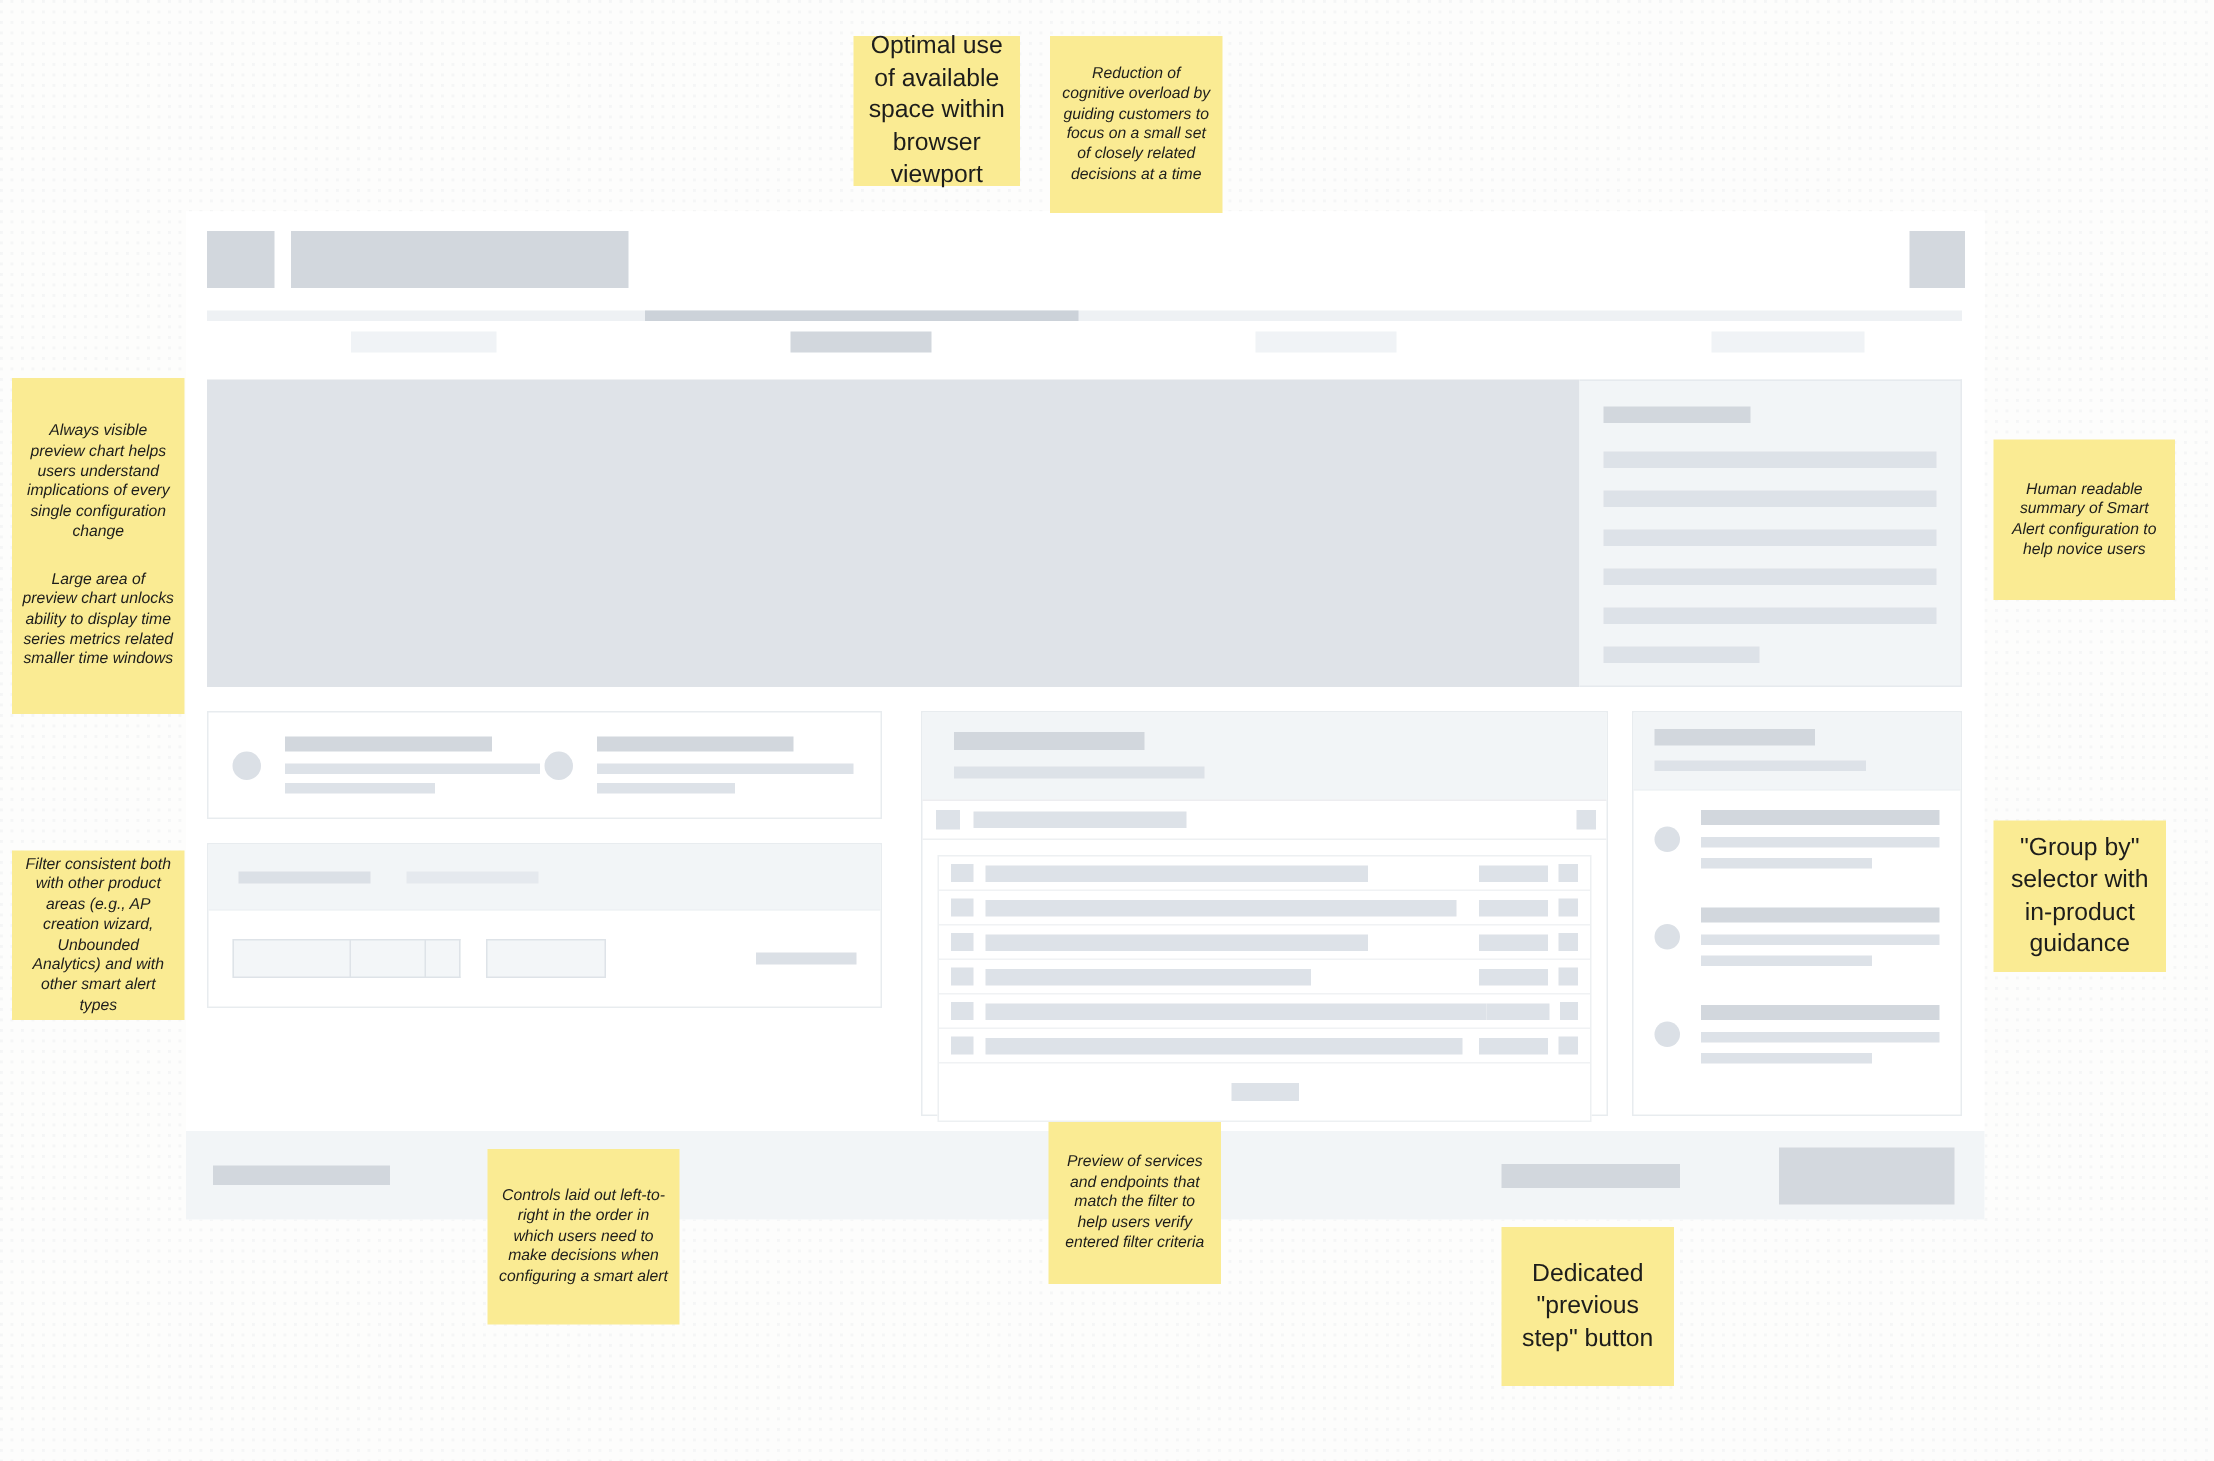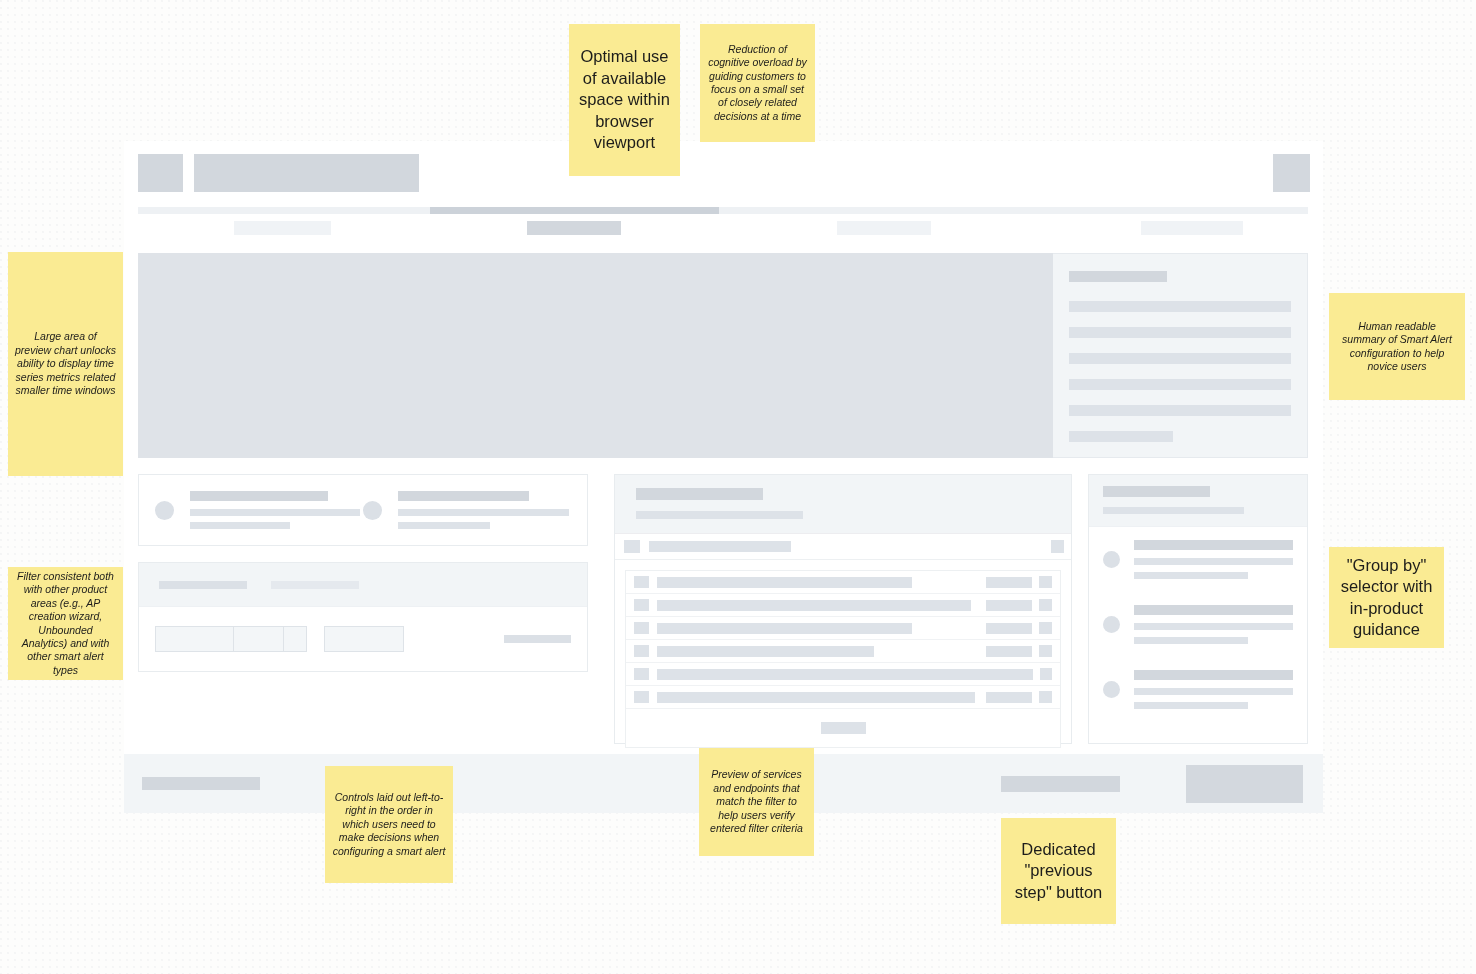--- a/index.html
+++ b/index.html
@@ -259,25 +259,25 @@
     line-height: 1.28;
     display: flex;
     align-items: center;
     justify-content: center;
     padding: 6px 7px;
   }
   .note-sm { font-size: 10.5px; font-style: italic; }
   .note-lg { font-size: 16.5px; line-height: 1.3; }
   .note-stack { flex-direction: column; gap: 18px; }
 
-  .n-optimal   { left: 569px; top: 24px;  width: 111px; height: 152px; }
+  .n-optimal   { left: 569px; top: 24px;  width: 111px; height: 100px; }
   .n-cognitive { left: 700px; top: 24px;  width: 115px; height: 118px; }
   .n-chartnote { left: 8px;   top: 252px; width: 115px; height: 224px; }
   .n-filter    { left: 8px;   top: 567px; width: 115px; height: 113px; }
-  .n-human     { left: 1329px;top: 293px; width: 136px; height: 107px; }
+  .n-human     { left: 1329px;top: 293px; width: 121px; height: 107px; }
   .n-groupby   { left: 1329px;top: 547px; width: 115px; height: 101px; }
   .n-controls  { left: 325px; top: 766px; width: 128px; height: 117px; }
   .n-preview   { left: 699px; top: 748px; width: 115px; height: 108px; }
   .n-dedicated { left: 1001px;top: 818px; width: 115px; height: 106px; }
 </style>
 </head>
 <body>
 
 <div class="bg-texture"></div>
 
@@ -445,20 +445,21 @@
     <div class="footer-next"></div>
   </div>
 
 </div>
 
 <div class="note note-lg n-optimal">Optimal use of available space within browser viewport</div>
 
 <div class="note note-sm n-cognitive">Reduction of cognitive overload by guiding customers to focus on a small set of closely related decisions at a time</div>
 
 <div class="note note-sm note-stack n-chartnote">
+  <div>Always visible preview chart helps users understand implications of every single configuration change</div>
   <div>Large area of preview chart unlocks ability to display time series metrics related smaller time windows</div>
 </div>
 
 <div class="note note-sm n-filter">Filter consistent both with other product areas (e.g., AP creation wizard, Unbounded Analytics) and with other smart alert types</div>
 
 <div class="note note-sm n-human">Human readable summary of Smart Alert configuration to help novice users</div>
 
 <div class="note note-lg n-groupby">"Group by" selector with in-product guidance</div>
 
 <div class="note note-sm n-controls">Controls laid out left-to-right in the order in which users need to make decisions when configuring a smart alert</div>

